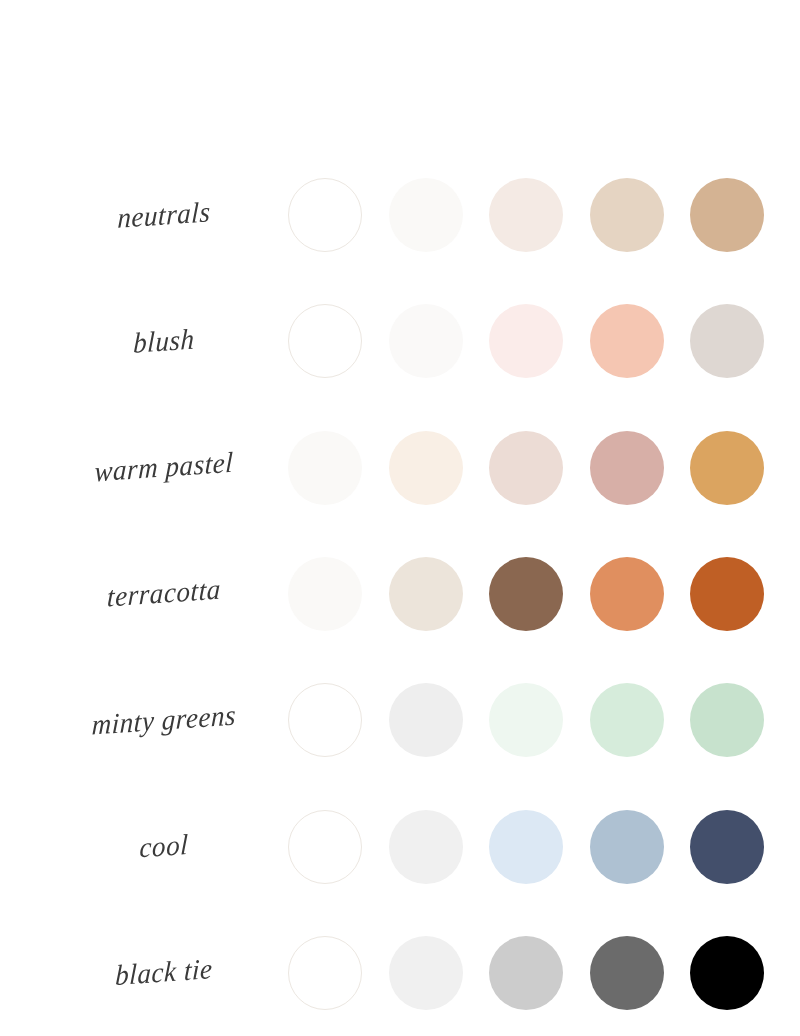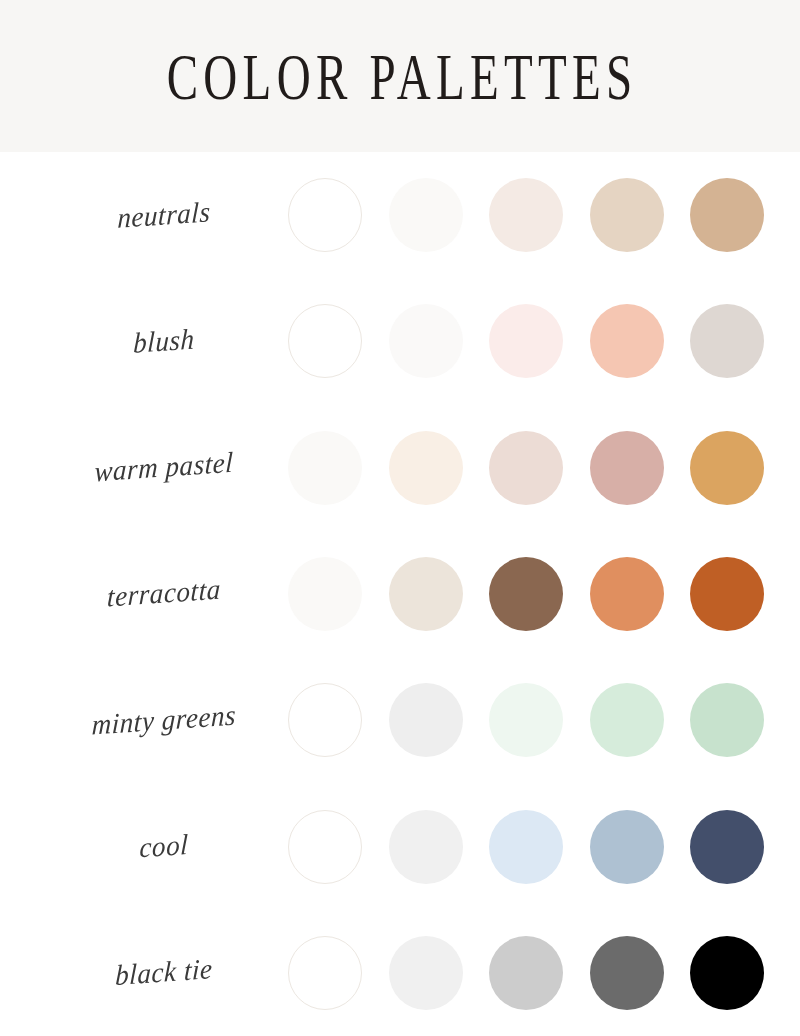--- a/index.html
+++ b/index.html
@@ -107,23 +107,20 @@
     width: 800px;
     height: 16px;
     background: #ffffff;
   }
 </style>
 </head>
 <body>
 
 <div class="page">
 
-  <div class="header-band" style="background: rgb(247, 246, 244);">
-    <div class="page-title" style="color: rgb(33, 28, 26);">COLOR PALETTES</div>
-  </div>
 
   <div class="palette-list">
 
     <div class="palette-row">
       <div class="row-label" style="color: rgb(58, 58, 58);">neutrals</div>
       <div class="swatch-strip">
         <div class="swatch outlined" style="background: rgb(255, 255, 255); border-color: rgb(236, 231, 225);"></div>
         <div class="swatch" style="background: rgb(250, 249, 247);"></div>
         <div class="swatch" style="background: rgb(244, 234, 228);"></div>
         <div class="swatch" style="background: rgb(229, 212, 194);"></div>

